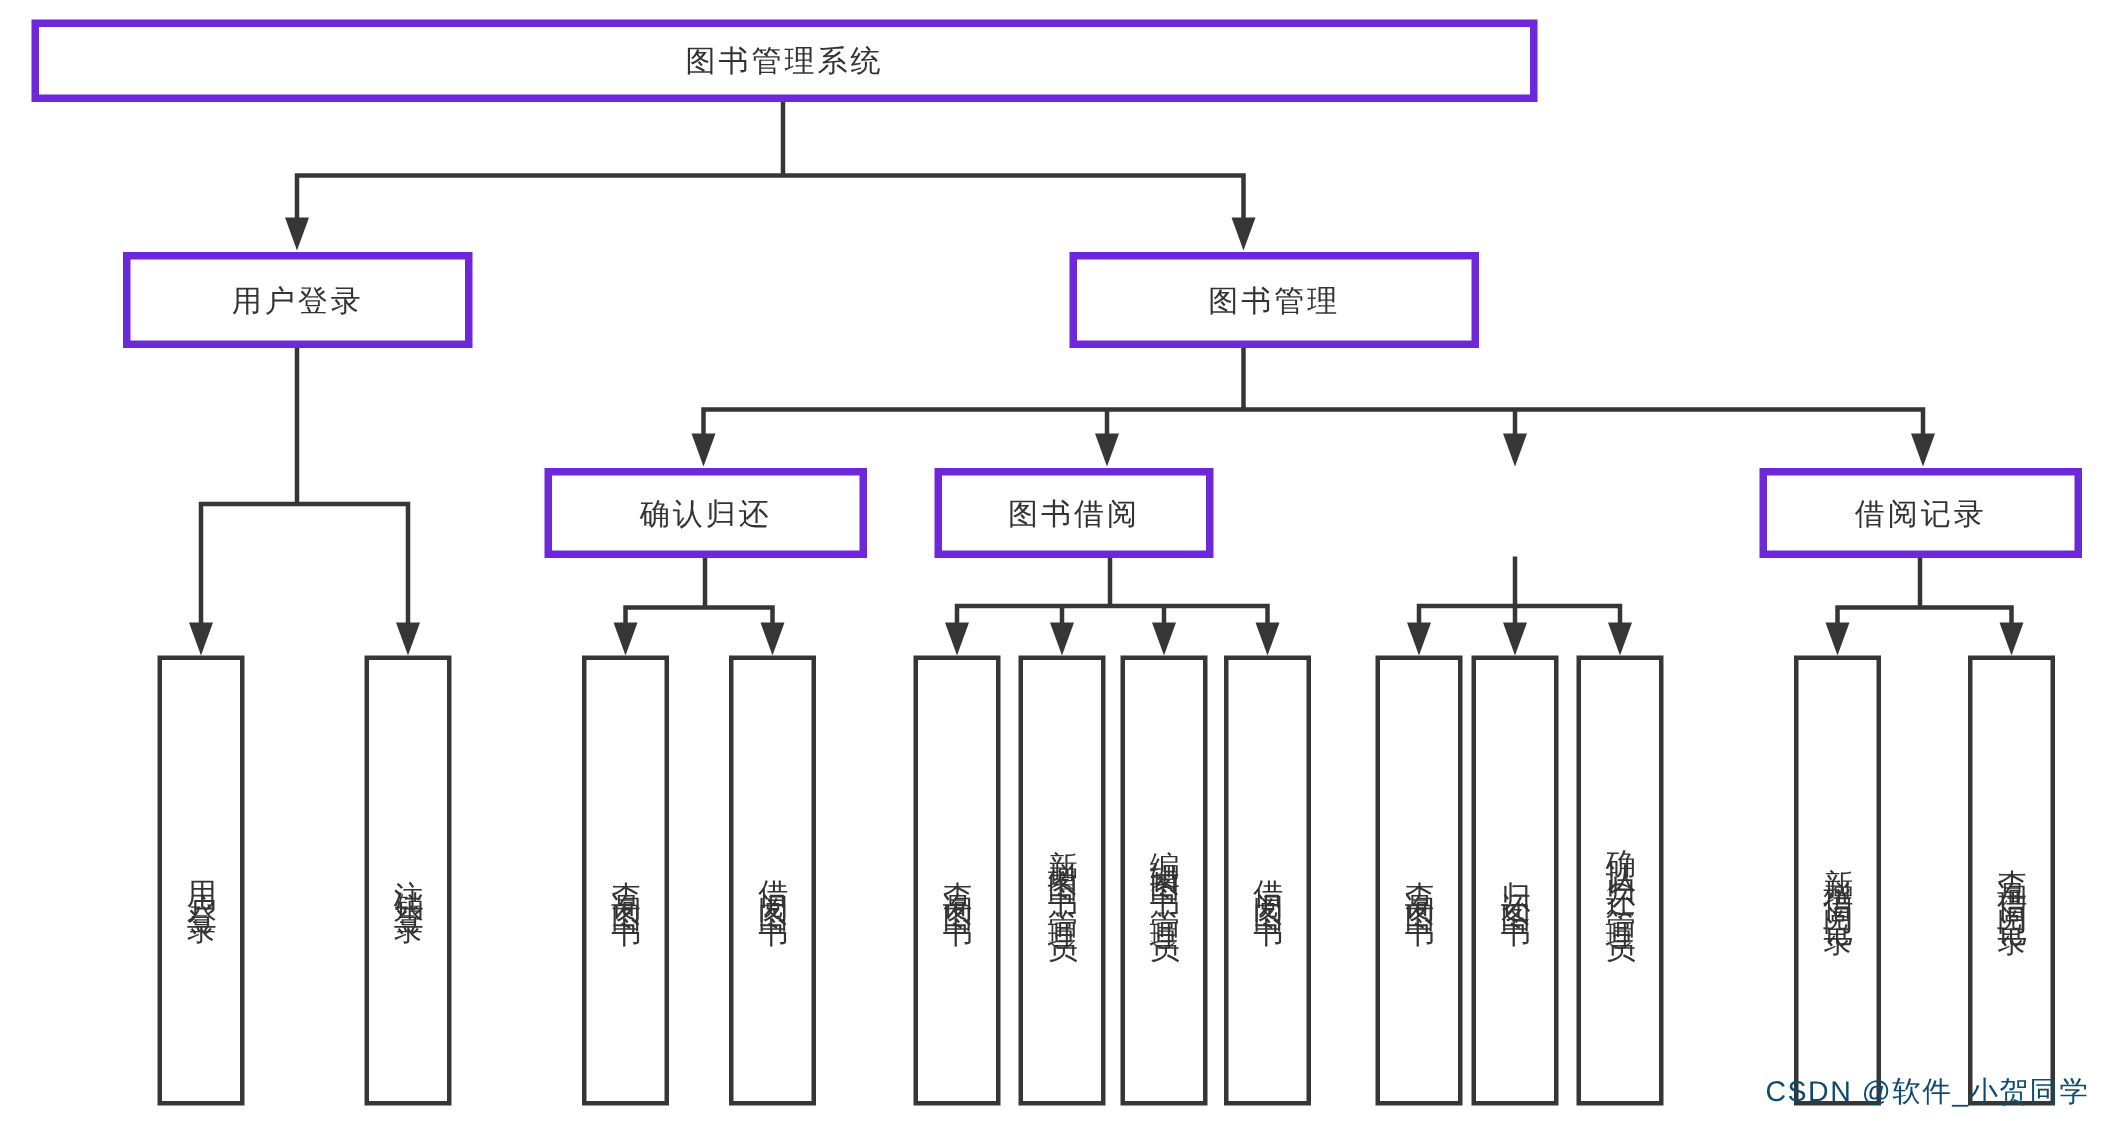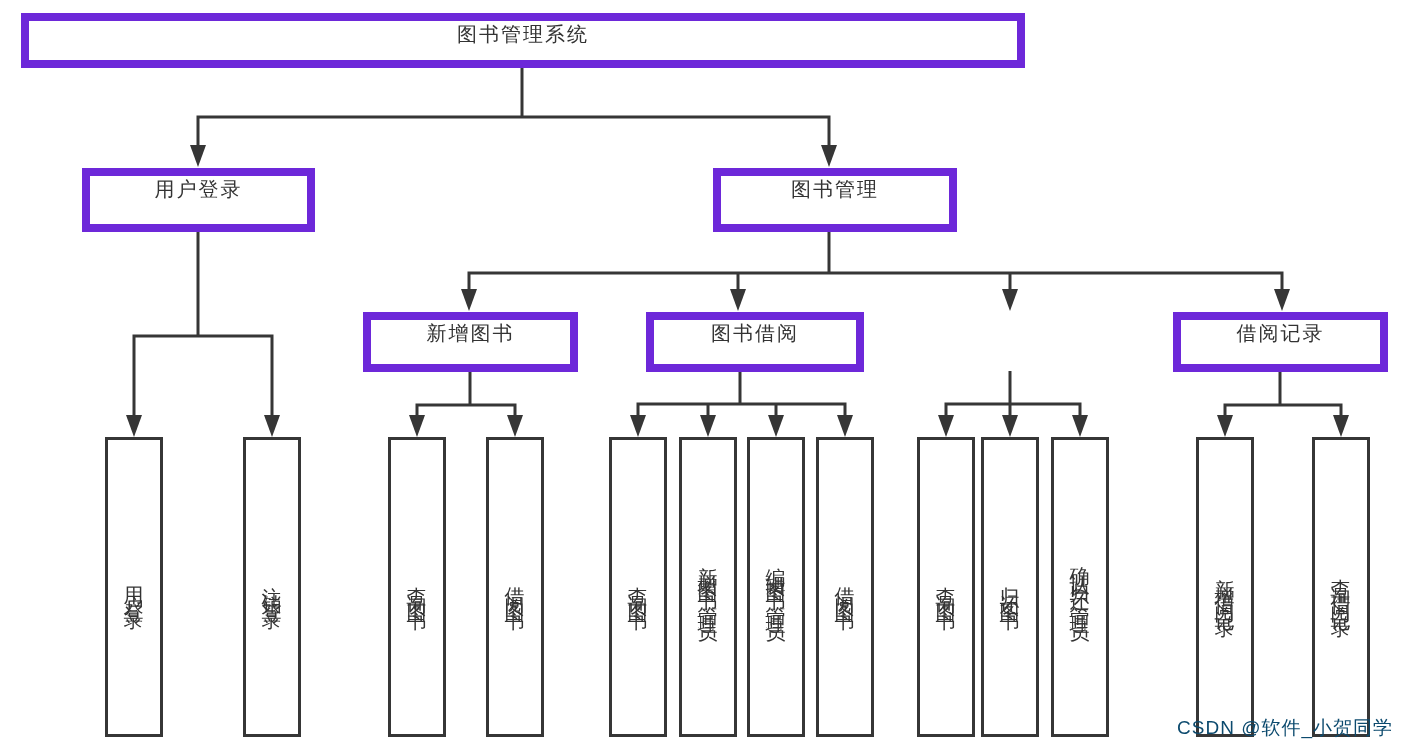--- a/index.html
+++ b/index.html
@@ -17,23 +17,24 @@
   }
   #wires {
     position: absolute;
     left: 0;
     top: 0;
     z-index: 1;
   }
   .hbox {
     position: absolute;
     box-sizing: border-box;
-    border: 8px solid #6d28d9;
+    border: 5px solid #6d28d9;
     background: #ffffff;
     display: flex;
+    align-items: center;
     justify-content: center;
     z-index: 2;
   }
   .hbox span {
     font-size: 20px;
     color: #333333;
     letter-spacing: 2px;
     white-space: nowrap;
   }
   .vbox {
@@ -130,28 +131,28 @@
     </g>
   </svg>
 
   <div class="hbox" style="left:21px; top:13px; width:1004px; height:55px;">
     <span>图书管理系统</span>
   </div>
 
   <div class="hbox" style="left:82px; top:168px; width:233px; height:64px;">
     <span>用户登录</span>
   </div>
-  <div class="hbox" style="left:713px; top:168px; width:244px; height:64px;">
+  <div class="hbox" style="left:713px; top:168px; width:273px; height:64px;">
     <span>图书管理</span>
   </div>
 
   <div class="hbox" style="left:363px; top:312px; width:215px; height:60px;">
-    <span>新增图书</span>
-  </div>
-  <div class="hbox" style="left:646px; top:312px; width:218px; height:60px;">
+    <span>确认归还</span>
+  </div>
+  <div class="hbox" style="left:623px; top:312px; width:186px; height:60px;">
     <span>图书借阅</span>
   </div>
   <div class="hbox" style="left:1173px; top:312px; width:215px; height:60px;">
     <span>借阅记录</span>
   </div>
 
   <div class="vbox" style="left:105px; top:437px; width:58px; height:300px;">
     <span>用户登录</span>
   </div>
   <div class="vbox" style="left:243px; top:437px; width:58px; height:300px;">

